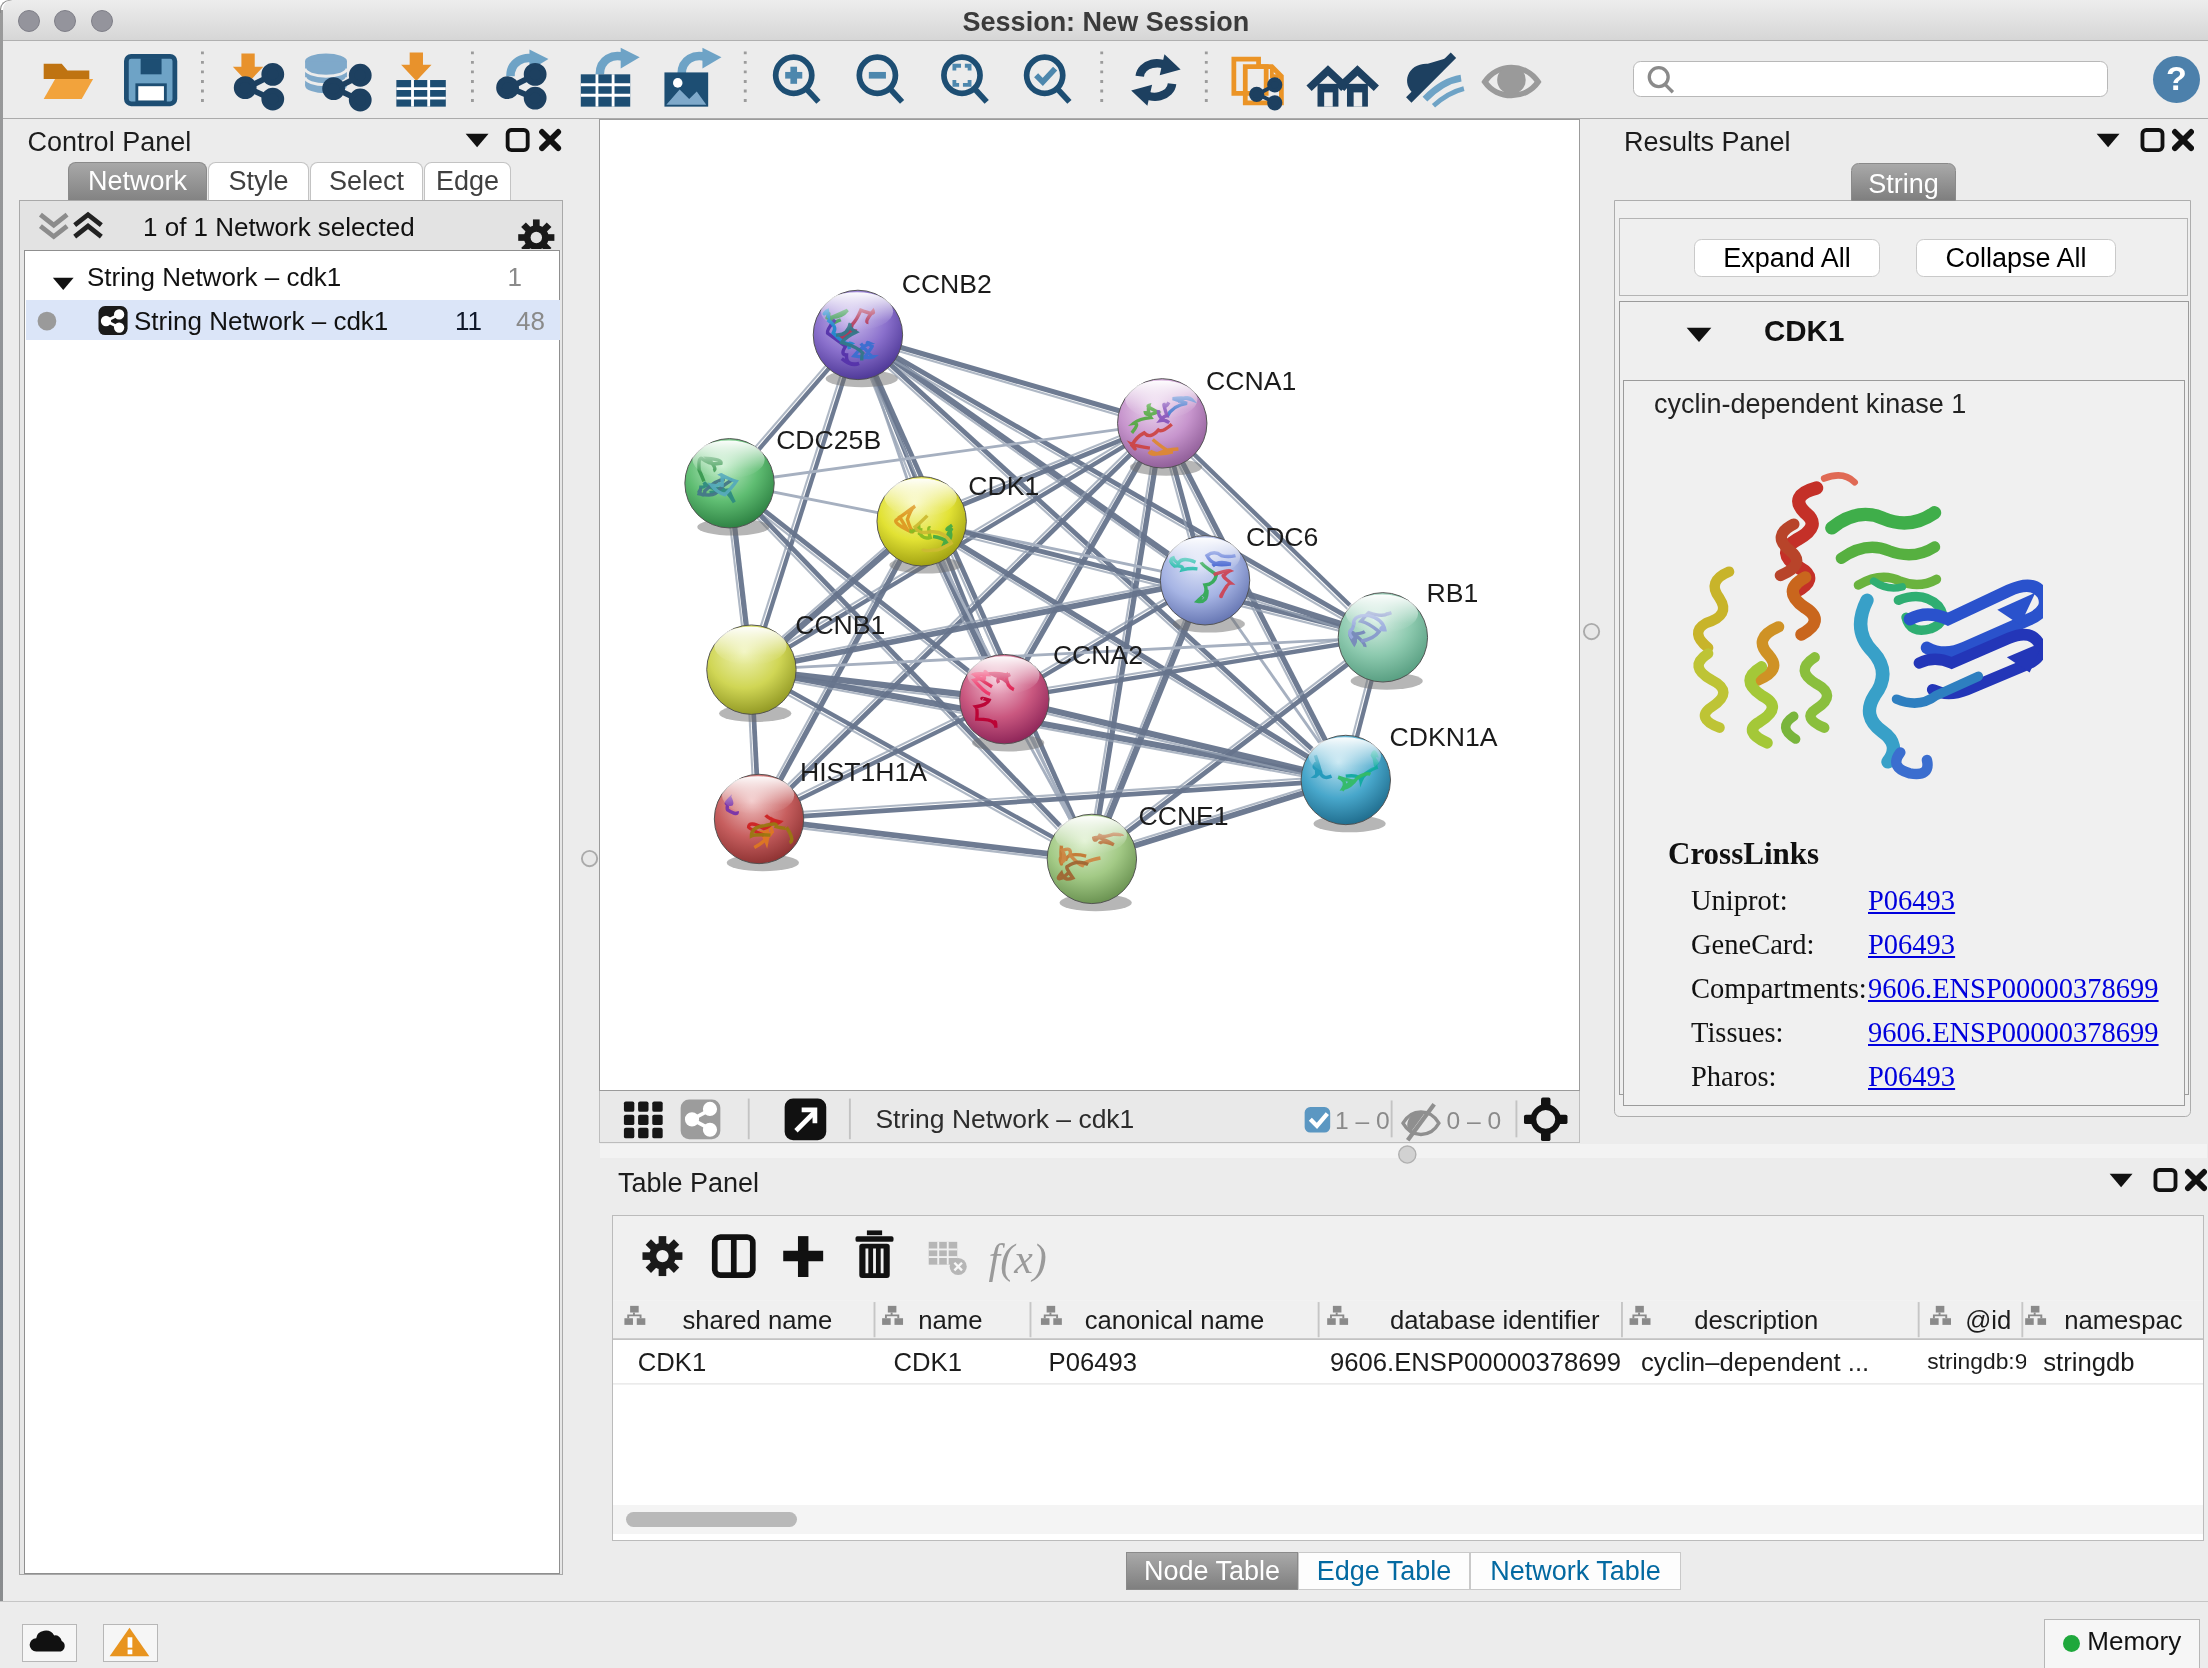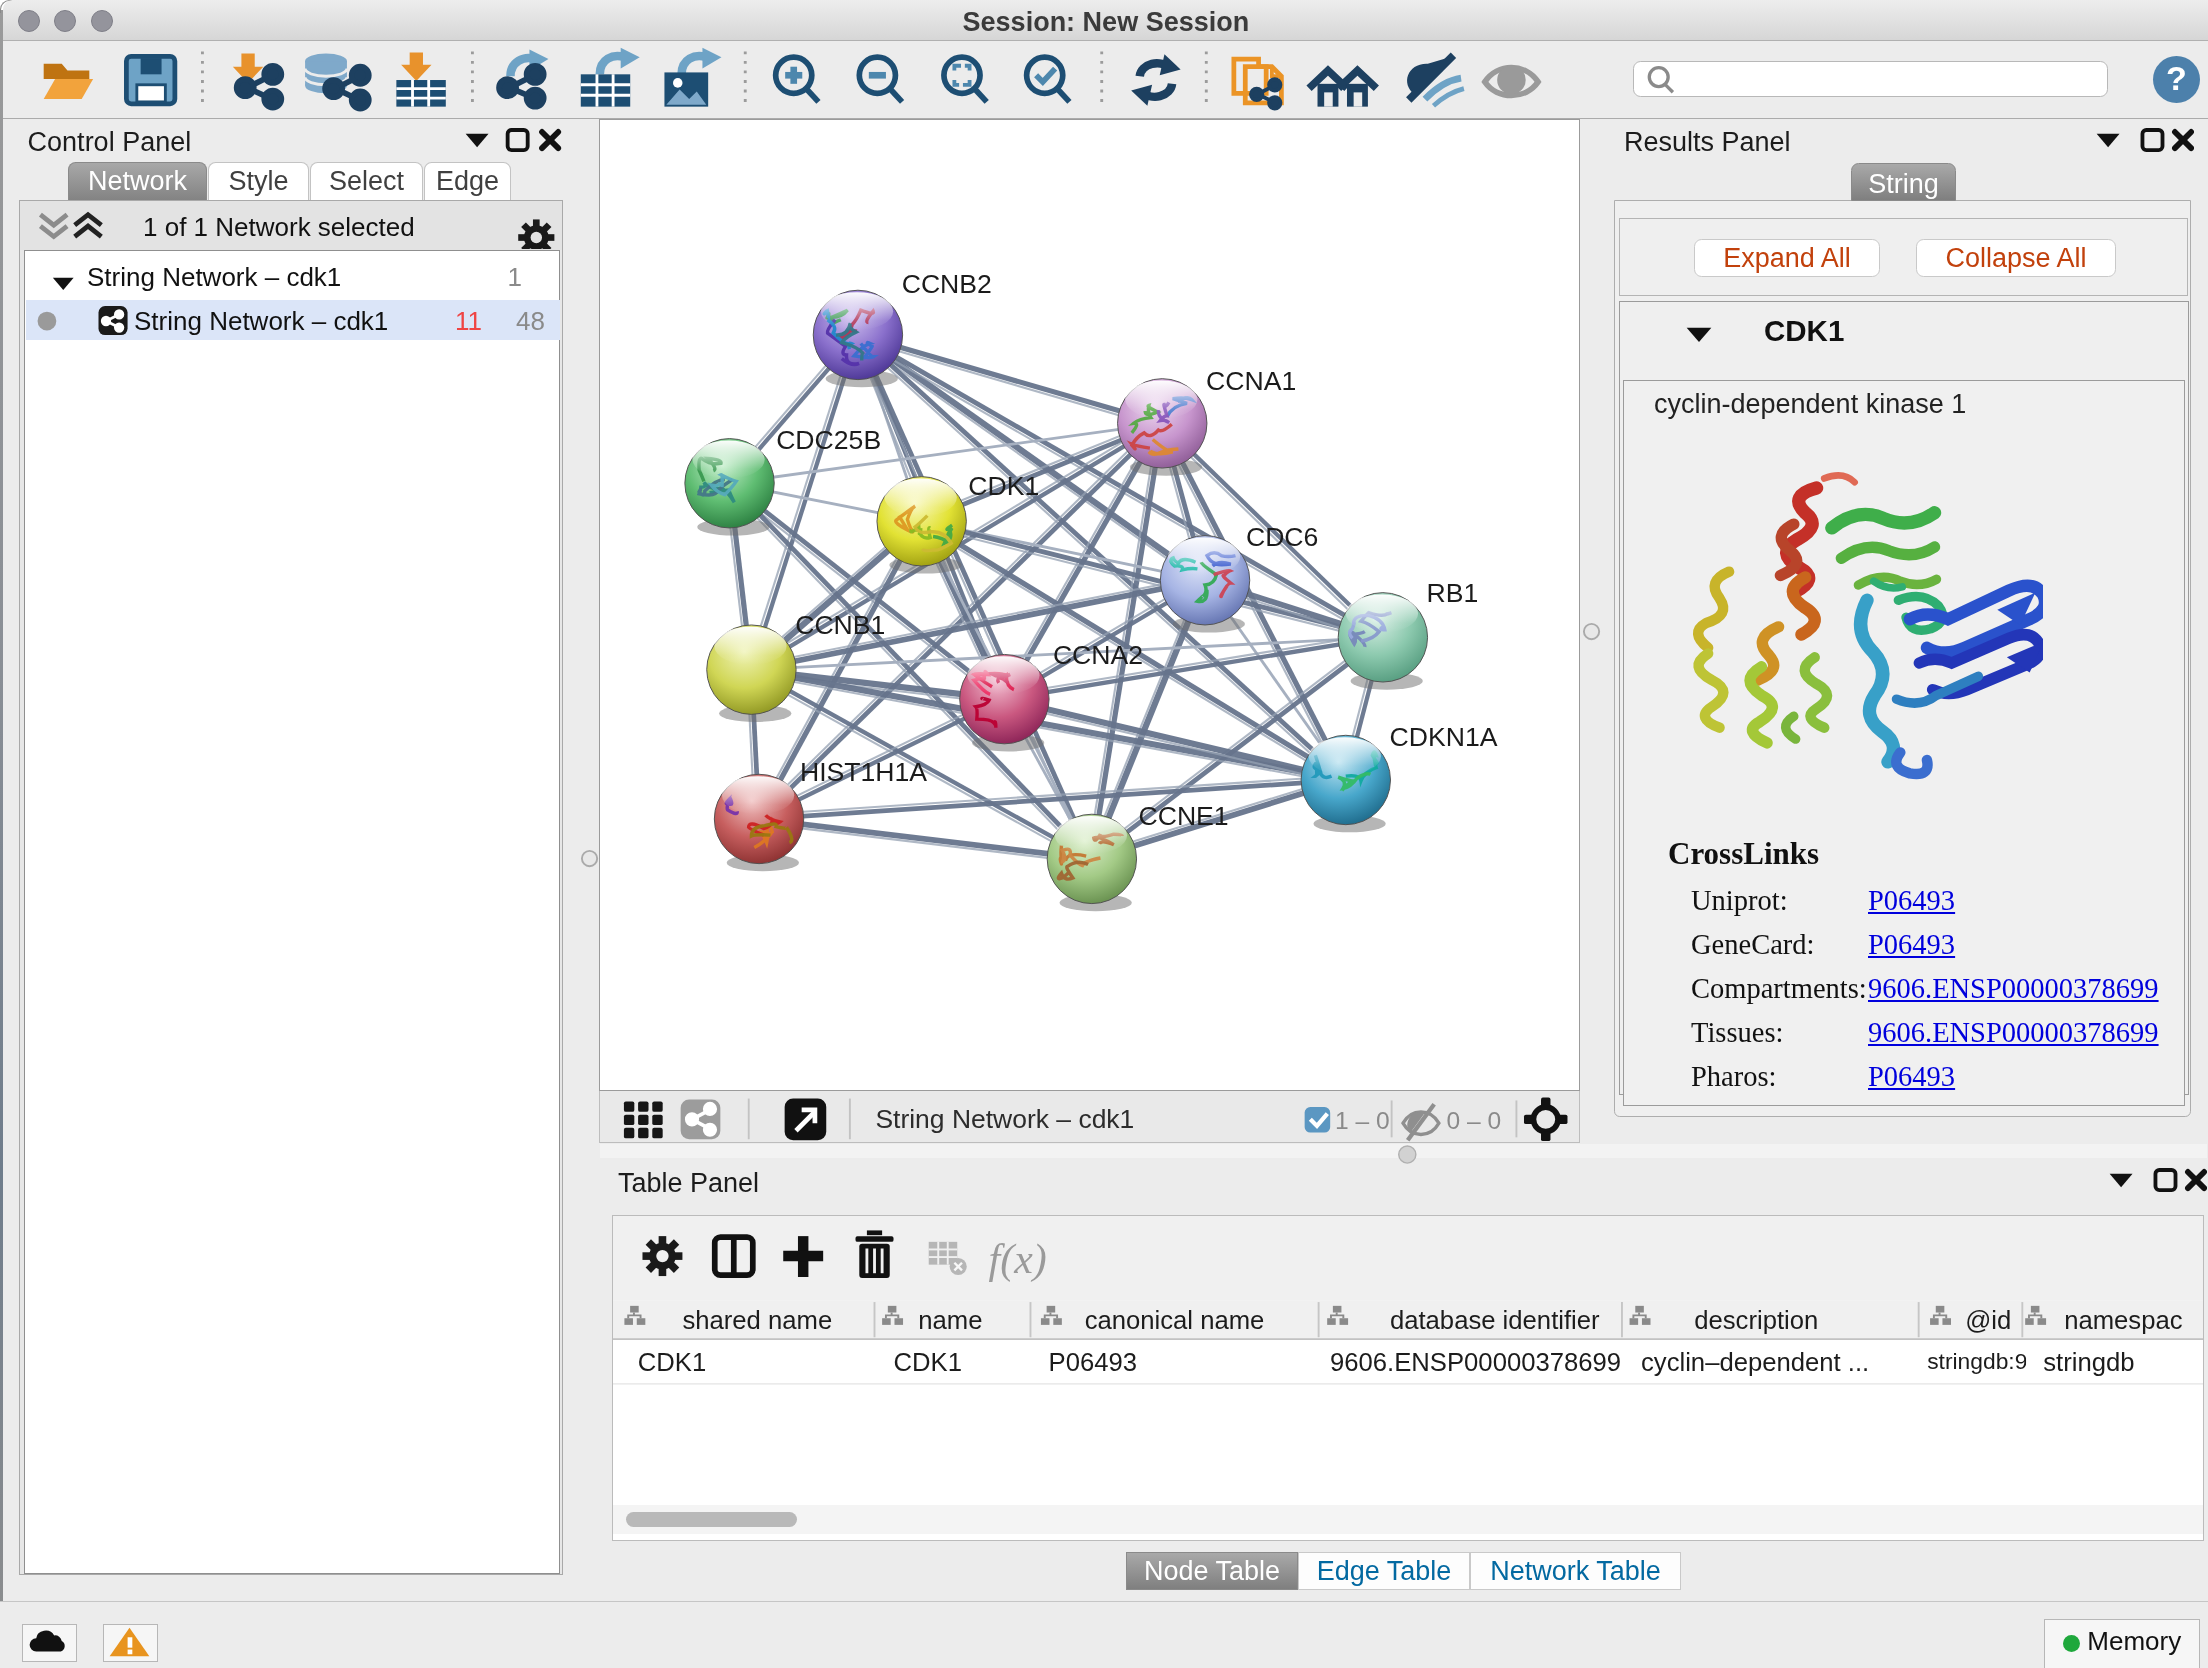--- a/index.html
+++ b/index.html
@@ -29,21 +29,21 @@
 #cp-tree { left:24px; top:250px; width:536px; height:1324px; background:#fff; border:1px solid #8f8f8f; }
 .trow { position:absolute; left:1px; width:534px; height:38px; font-size:26px; color:#111; }
 
 #netcanvas { left:599px; top:119px; width:981px; height:972px; background:#fff; border:1px solid #9b9b9b; }
 #netbar { left:599px; top:1091px; width:981px; height:52px; background:#e9e9e9; border:1px solid #bdbdbd; border-top:none; }
 
 #rp-title { left:1624px; top:127px; }
 #rp-stringtab { left:1851px; top:163px; width:105px; height:38px; background:linear-gradient(#a9a9a9,#7f7f7f); border:1px solid #8a8a8a; border-radius:7.6px 7.6px 0 0; color:#fff; font-size:27px; text-align:center; padding-top:5px; }
 #rp-box { left:1614px; top:200px; width:577px; height:917px; background:#efefef; border:1px solid #adadad; border-radius:0 0 5.7px 5.7px; }
 #rp-expbox { left:1619px; top:218px; width:569px; height:78px; background:#efefef; border:1px solid #b4b4b4; }
-.rbtn { position:absolute; top:20px; height:38px; background:#fff; border:1px solid #c9c9c9; border-radius:7.6px; font-size:27px; text-align:center; padding-top:2.9px; color:#c2410c; }
+.rbtn { position:absolute; top:20px; height:38px; background:#fff; border:1px solid #c9c9c9; border-radius:7.6px; font-size:27px; text-align:center; padding-top:2.9px; color:#000000; }
 #rp-cdkbox { left:1619px; top:301px; width:570px; height:794px; background:#efefef; border:1px solid #9b9b9b; }
 #rp-inner { left:1623px; top:358px; width:562px; height:726px; background:#f0f0f0; border:1px solid #9b9b9b;margin-top:22px; }
 .serif { font-family:"Liberation Serif", serif; }
 .xlink { color:#0000dd; text-decoration:underline; }
 
 #tp-title { left:618px; top:1168px; }
 #tp-toolbox { left:612px; top:1215px; width:1592px; height:86px; background:#f0f0f0; border:1px solid #bbbbbb; }
 #tp-table { left:612px; top:1300px; width:1592px; height:241px; background:#fff; border:1px solid #bbbbbb; border-top:none; }
 #tp-scroll { left:613px; top:1505px; width:1590px; height:28.5px; background:#f4f4f4; }
 #tp-thumb { left:626px; top:1512px; width:171px; height:15px; background:#b9b9b9; border-radius:7.6px; }
@@ -265,21 +265,21 @@
       </g>
   </svg>
   <div class="abs" id="cp-tree">
     <div class="trow" style="top:11.4px; padding-left:61px;">String Network – cdk1</div>
     <div class="trow" style="top:11.4px; text-align:right; padding-right:38px; color:#8a8a8a;">1</div>
     <svg class="abs" style="left:24px; top:24px;" width="28.5" height="17" viewBox="0 0 30 18">
         <path d="M4,3 l22,0 -11,13 z" fill="#111"></path>
       </svg>
     <div class="trow" style="top:49px; height:40px; background:#dbe5f8;"></div>
     <div class="trow" style="top:55px; padding-left:108px;">String Network – cdk1</div>
-    <div class="trow" style="top:55px; text-align:right; padding-right:78px; color:#ef4444;">11</div>
+    <div class="trow" style="top:55px; text-align:right; padding-right:78px; color:#0f172a;">11</div>
     <div class="trow" style="top:55px; text-align:right; padding-right:15px; color:#8a8a8a;">48</div>
     <svg class="abs" style="left:10.5px; top:55px;" width="95" height="30" viewBox="0 0 100 32">
       <circle cx="11" cy="16" r="10" fill="#9a9a9a"></circle>
       <rect x="66" y="0" width="31" height="31" rx="7" fill="#1a1a1a"></rect>
       <g stroke="#fff" stroke-width="3" fill="#fff">
         <line x1="74" y1="16" x2="88" y2="9"></line>
           <line x1="74" y1="16" x2="88" y2="23"></line>
         <circle cx="74" cy="16" r="4"></circle>
           <circle cx="88" cy="9" r="4"></circle>
           <circle cx="88" cy="23" r="4"></circle>

